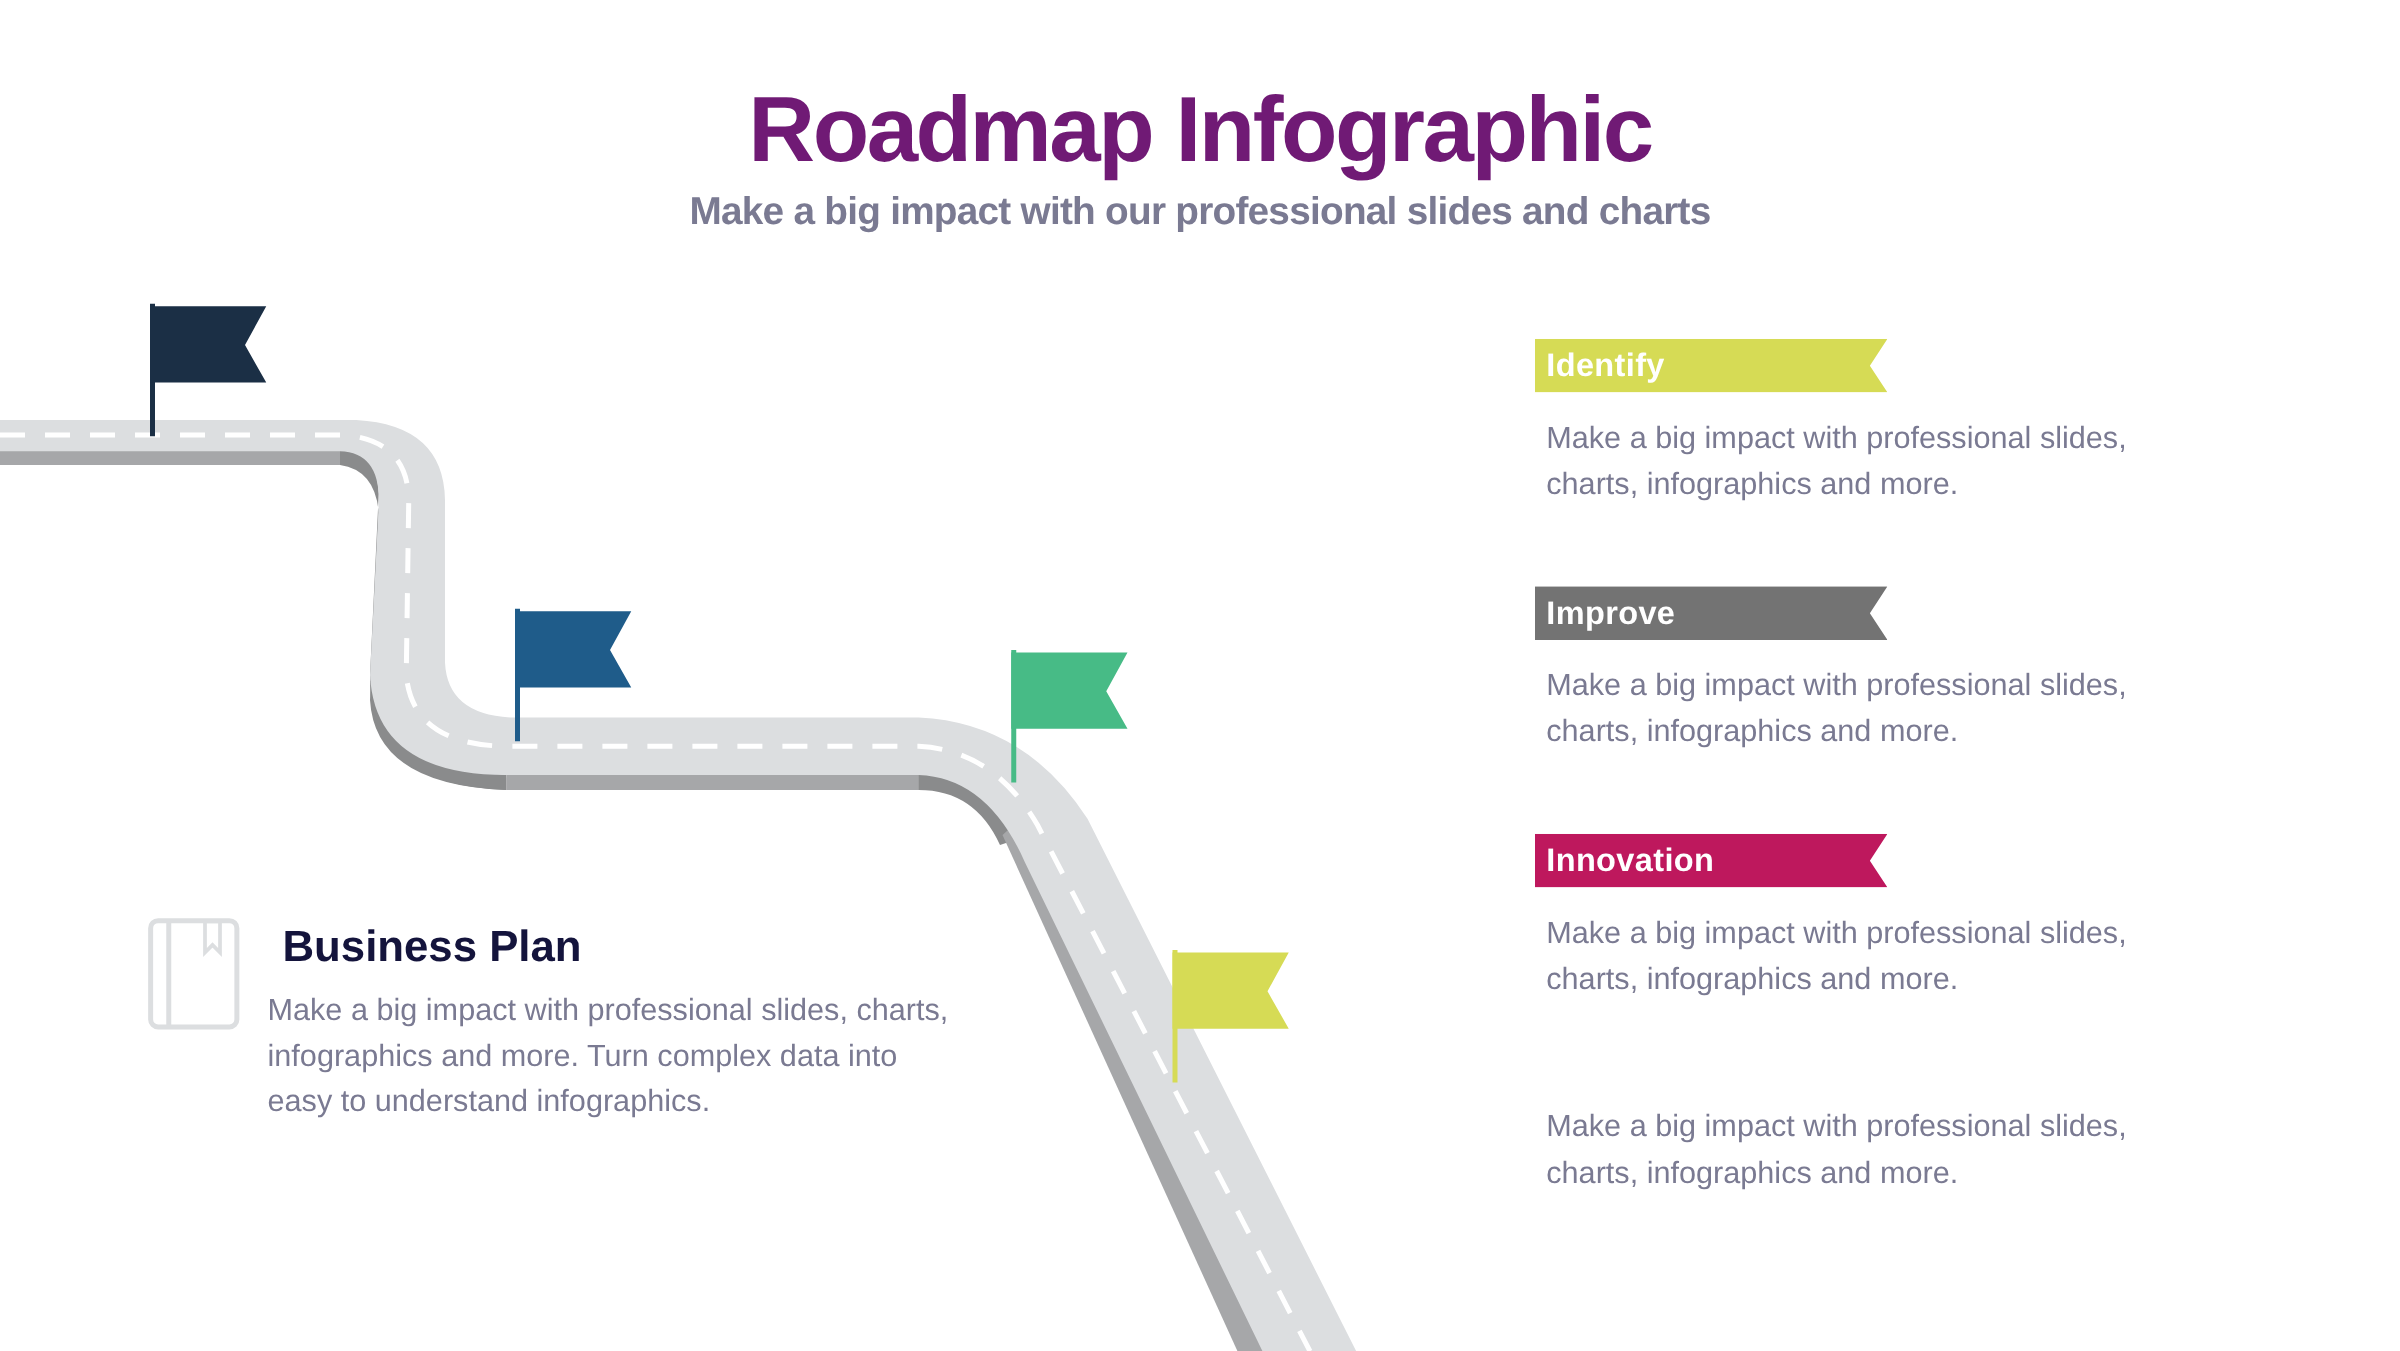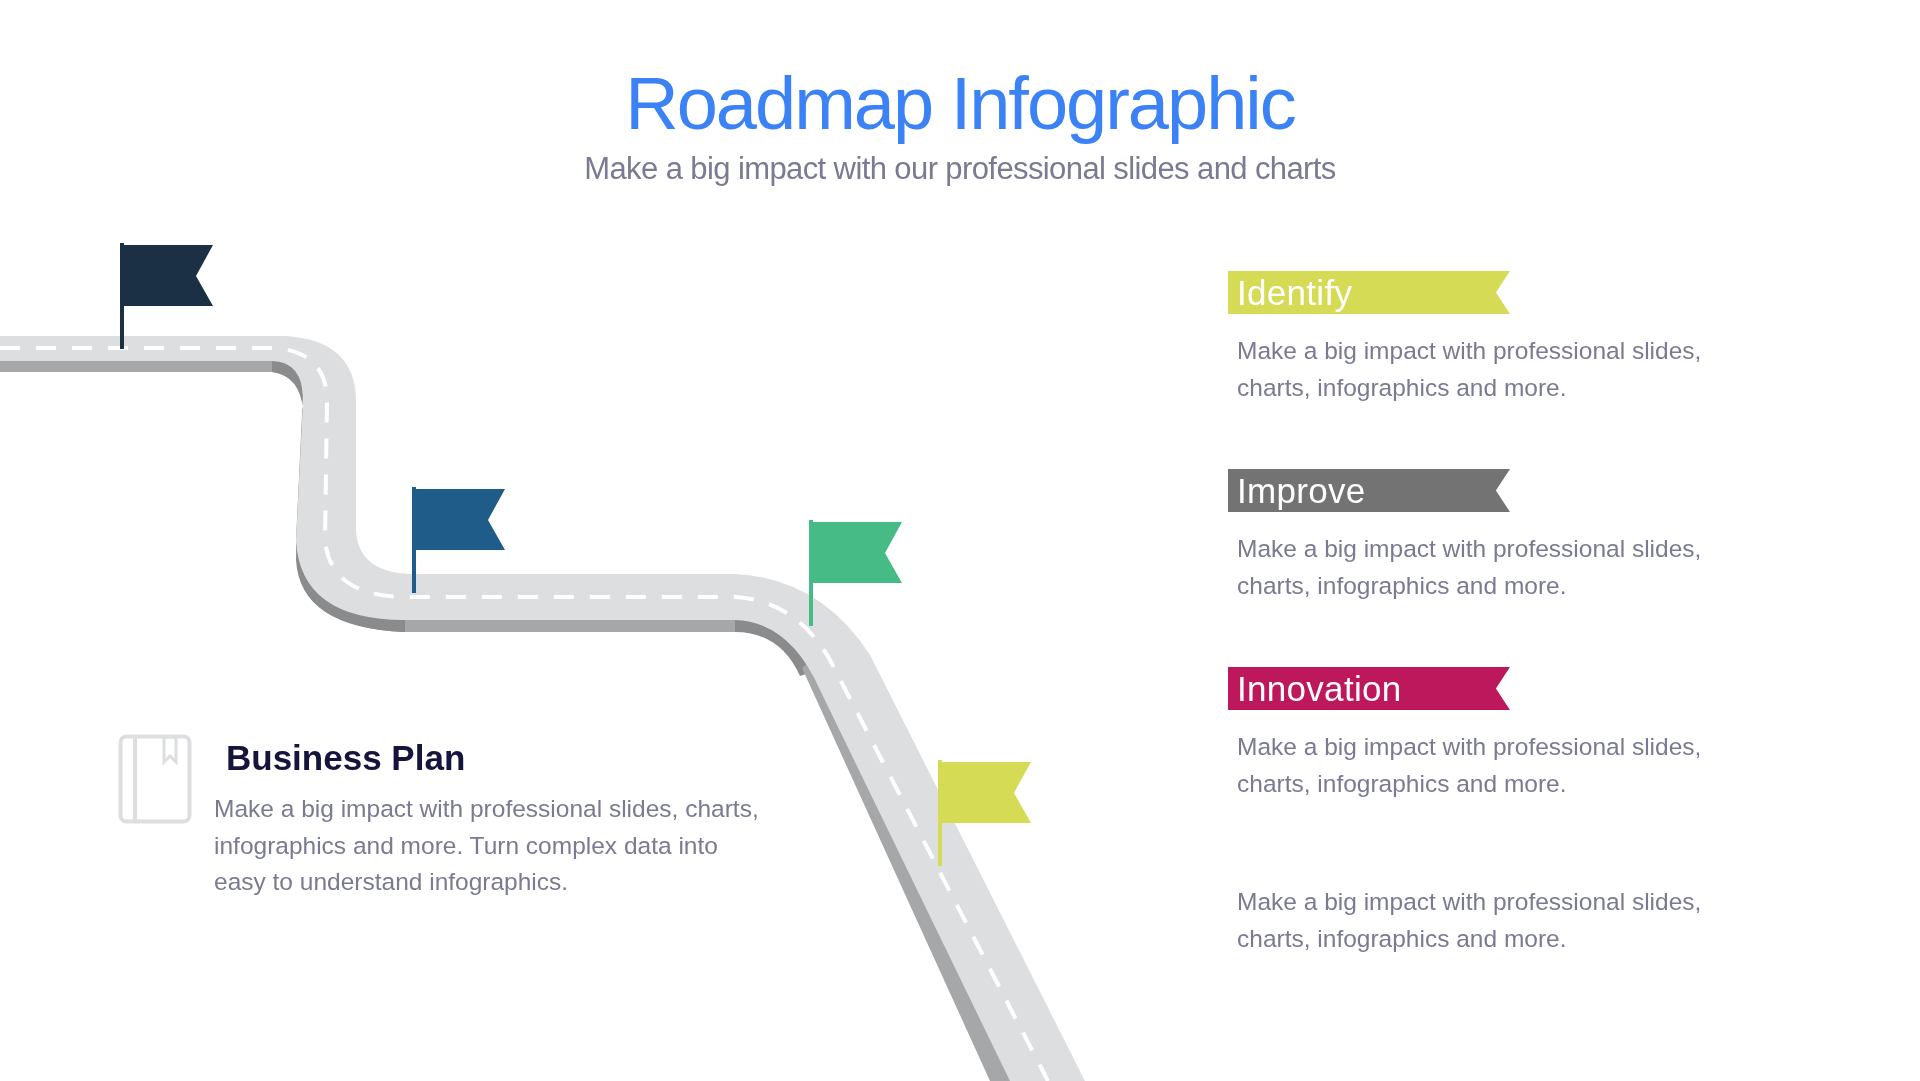--- a/index.html
+++ b/index.html
@@ -3,37 +3,37 @@
 <meta charset="utf-8">
 <style>
   html, body { margin: 0; padding: 0; }
   body {
     width: 1920px; height: 1081px; position: relative; overflow: hidden;
     background: #ffffff;
     font-family: "Liberation Sans", "DejaVu Sans", sans-serif;
   }
   .title {
     position: absolute; left: 0; width: 1920px; top: 62px;
-    text-align: center; font-size: 74px; font-weight: 400;
-    color: #3b82f6; letter-spacing: -2px; line-height: 84px;
+    text-align: center; font-size: 74px; font-weight: 700;
+    color: #701a75; letter-spacing: -2px; line-height: 84px;
   }
   .subtitle {
     position: absolute; left: 0; width: 1920px; top: 150px;
     text-align: center; font-size: 31px; color: #7a7a92;
-    letter-spacing: -0.6px; line-height: 38px;
+    letter-spacing: -0.6px; line-height: 38px; font-weight: bold;
   }
   .road-svg { position: absolute; left: 0; top: 0; }
   .step { position: absolute; left: 1228px; width: 560px; }
   .ribbon {
     position: relative; width: 282px; height: 43px;
     clip-path: polygon(0 0, 100% 0, 95% 50%, 100% 100%, 0 100%);
   }
   .ribbon-label {
     position: absolute; left: 9px; top: 0; line-height: 43px;
-    color: #ffffff; font-size: 35px; font-weight: 400; letter-spacing: 0.3px;
+    color: #ffffff; font-size: 26px; font-weight: 700; letter-spacing: 0.3px;
   }
   .step-desc {
     margin-top: 18px; margin-left: 9px; width: 520px;
     font-size: 24.5px; line-height: 37px; color: #7a7a92;
   }
   .bp-icon { position: absolute; left: 118px; top: 734px; }
   .bp-title {
     position: absolute; left: 226px; top: 736px;
     font-size: 35px; font-weight: 700; color: #14143c; line-height: 44px;
   }

